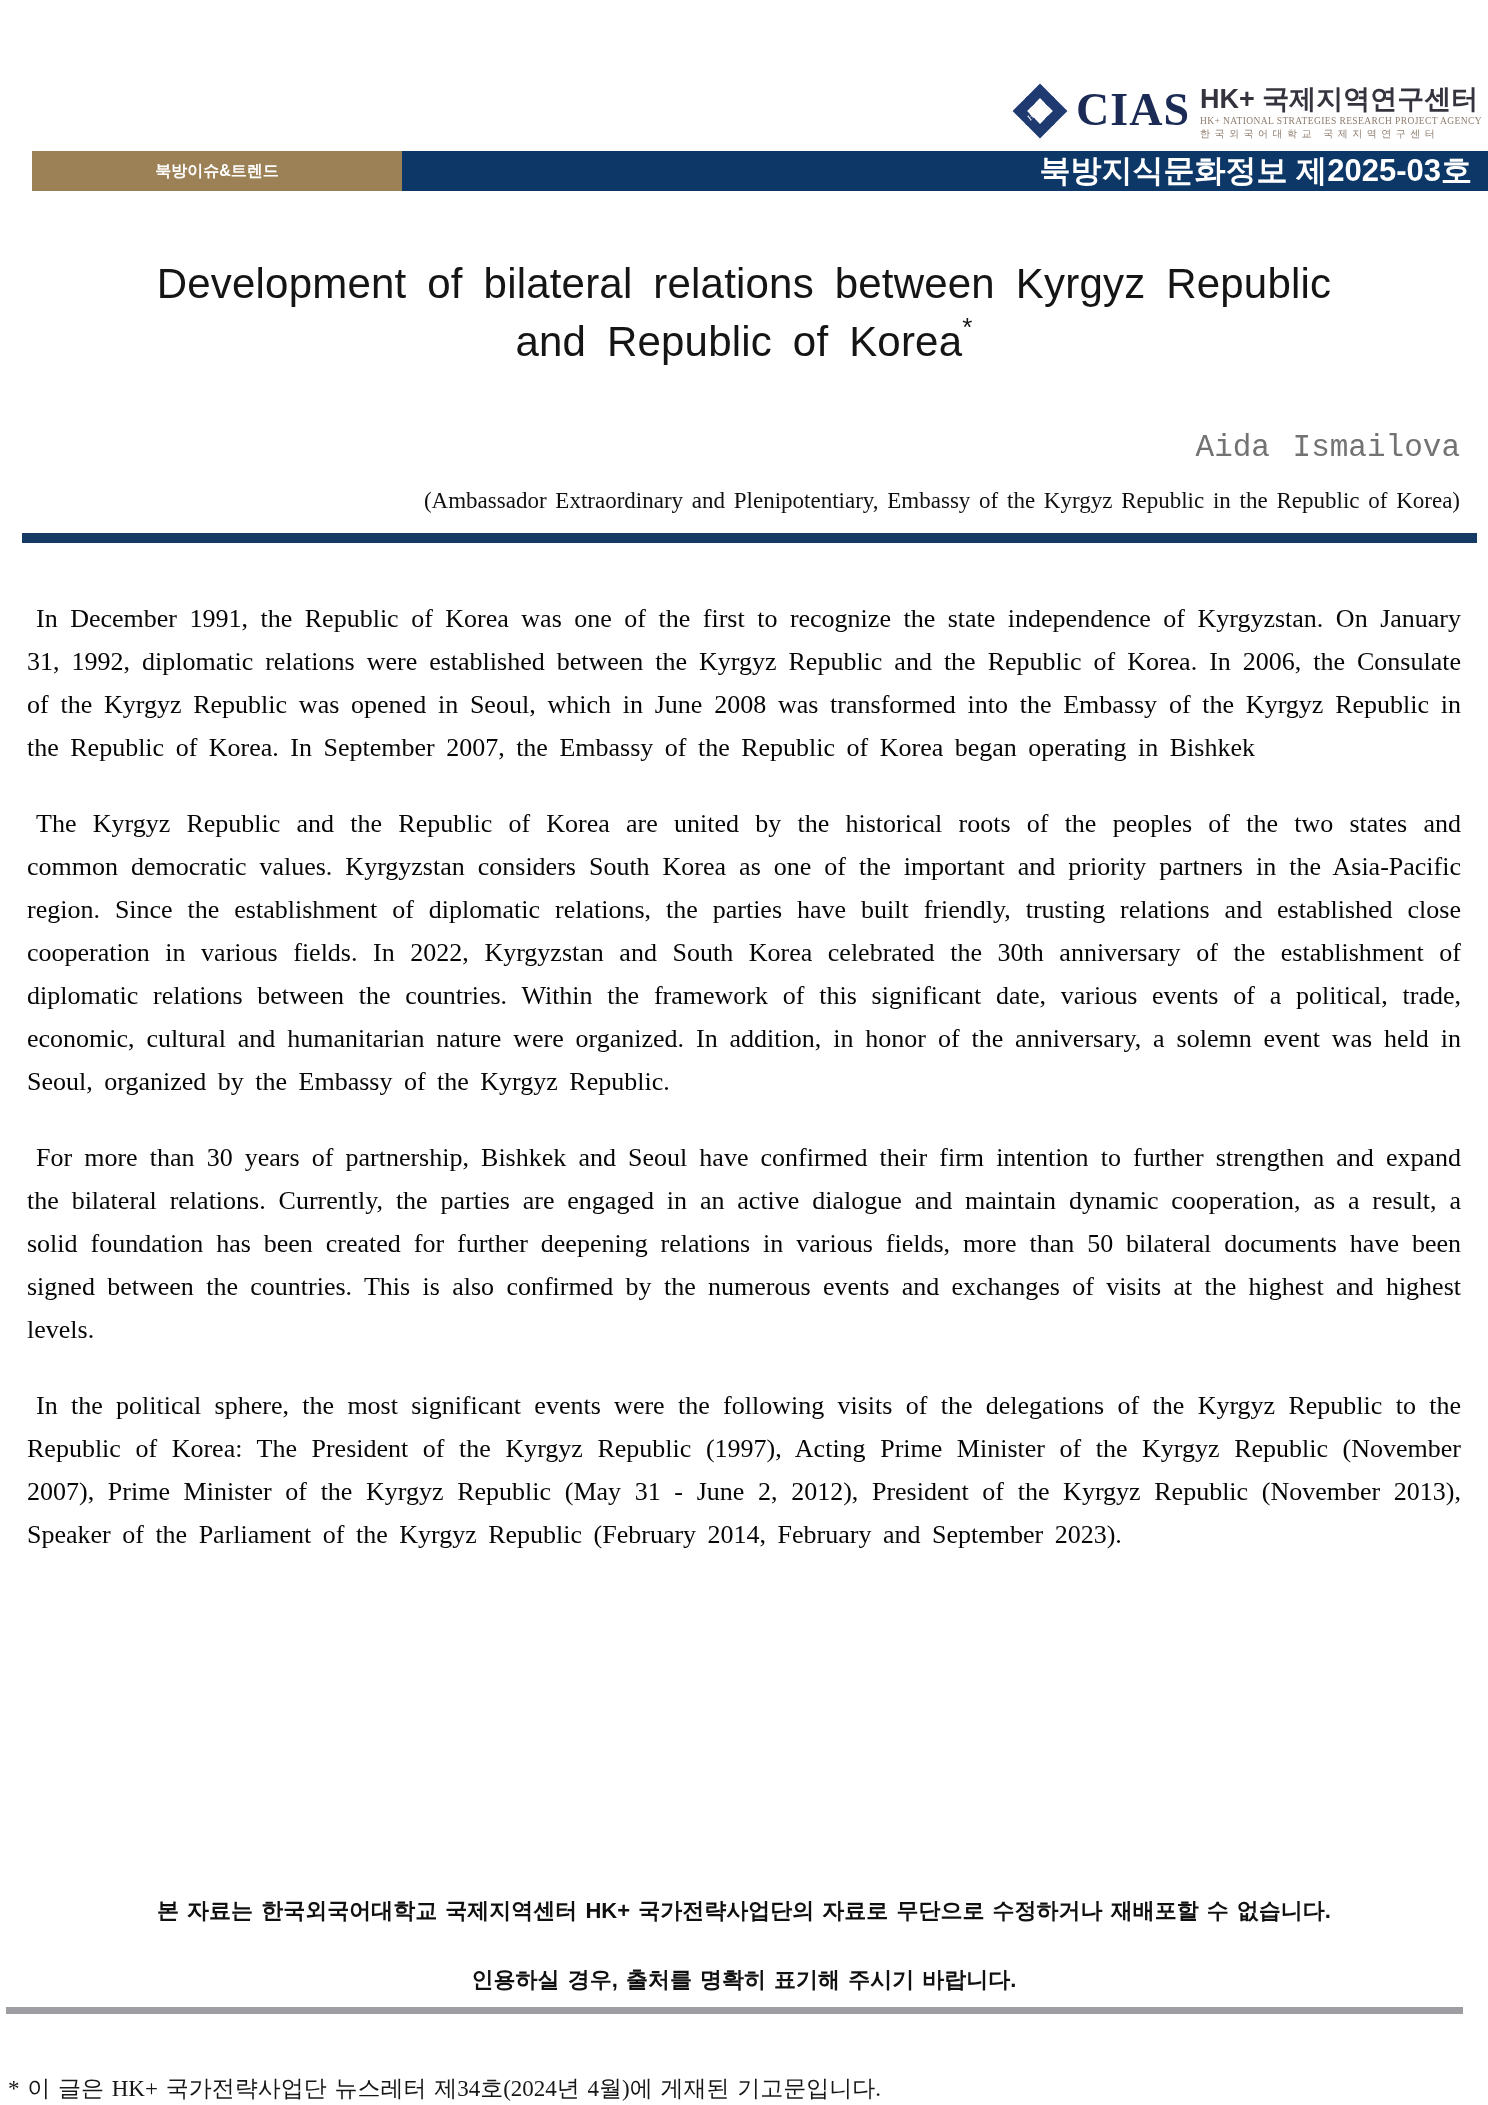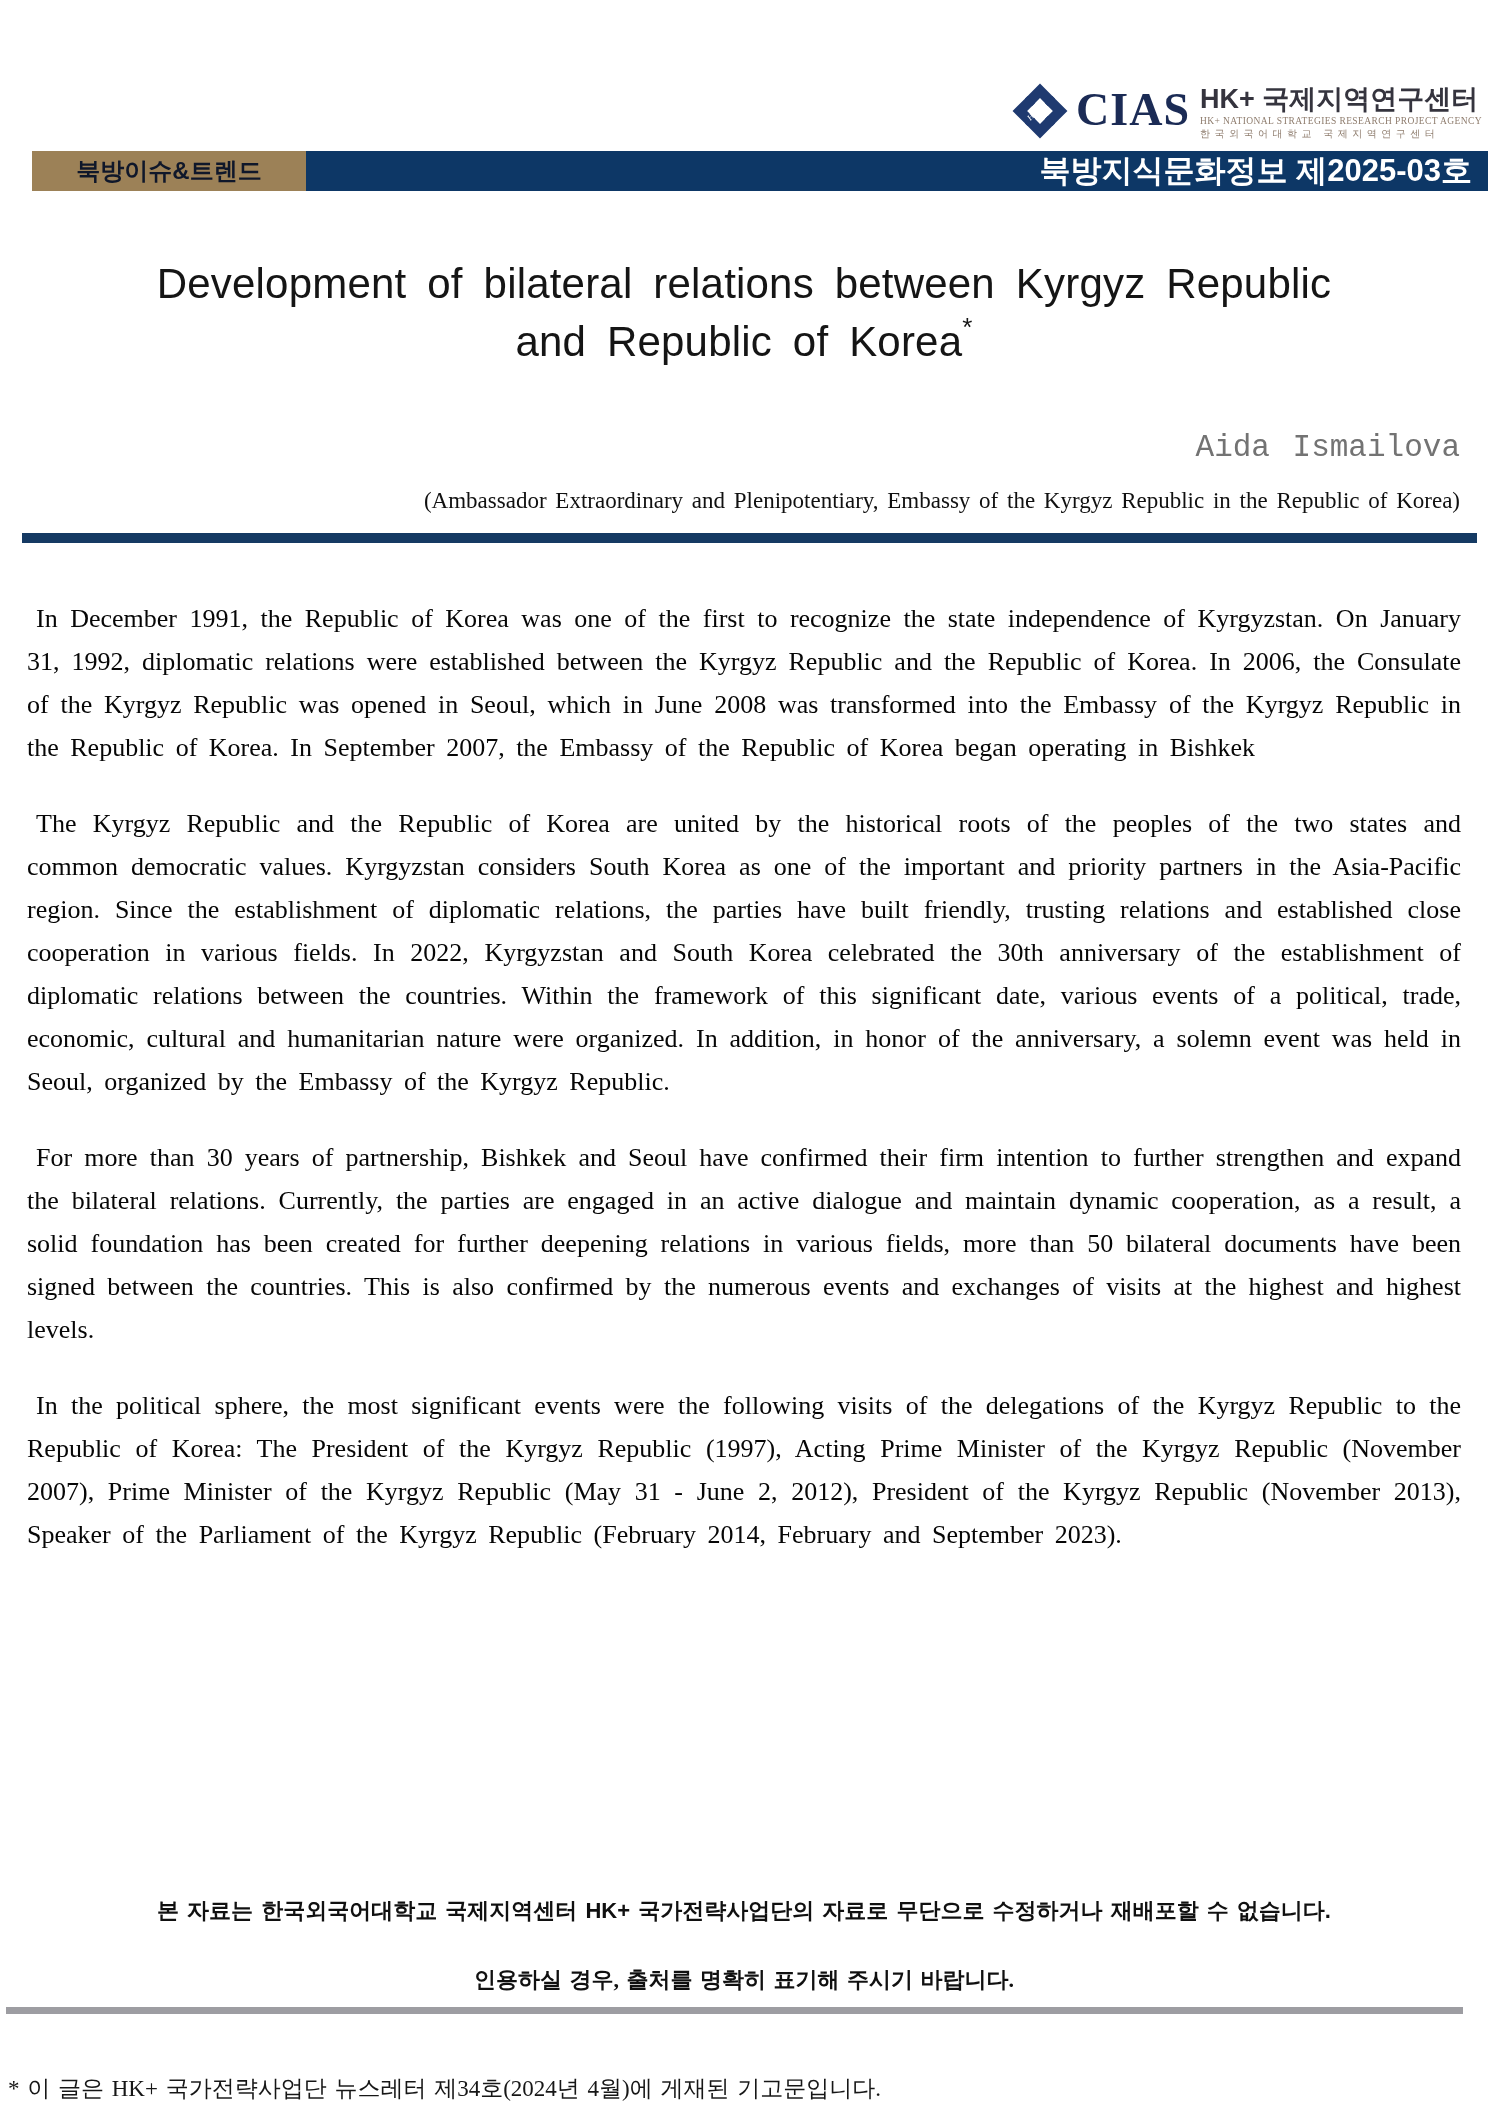--- a/index.html
+++ b/index.html
@@ -39,23 +39,23 @@
     line-height: 13px; white-space: nowrap;
   }
 
   
   .header-bar {
     position: absolute; top: 151px; left: 0; right: 0; height: 40px;
     display: flex; align-items: stretch;
   }
   .header-spacer { width: 32px; background: #ffffff; }
   .header-tab {
-    width: 274px; background: #9c8157;
-    color: #0f172a; font-family: "Liberation Sans", sans-serif;
-    font-size: 24px; font-weight: 700;
+    width: 370px; background: #9c8157;
+    color: #ffffff; font-family: "Liberation Sans", sans-serif;
+    font-size: 16px; font-weight: 700;
     display: flex; align-items: center; justify-content: center;
   }
   .header-issue {
     flex: 1; background: #0d3766;
     color: #ffffff; font-family: "Liberation Sans", sans-serif;
     font-size: 31px; font-weight: 700;
     display: flex; align-items: center; justify-content: flex-end;
     padding-right: 16px;
   }
 
@@ -103,21 +103,21 @@
   }
 
   
   .notices {
     position: absolute; top: 1896px; left: 0; right: 0;
     text-align: center;
     font-family: "Liberation Sans", sans-serif;
     font-size: 22px; font-weight: 700; color: #101010;
     word-spacing: 2px;
   }
-  .notice-2 { margin-top: 39px; font-family: Liberation Serif, serif; }
+  .notice-2 { margin-top: 39px; }
 
   .gray-bar {
     position: absolute; top: 2007px; left: 6px; width: 1457px; height: 7px;
     background: #9d9da2;
   }
   .footnote {
     position: absolute; top: 2073px; left: 8px;
     font-family: "Liberation Serif", serif;
     font-size: 23px; color: #161616; word-spacing: 2px;
   }

